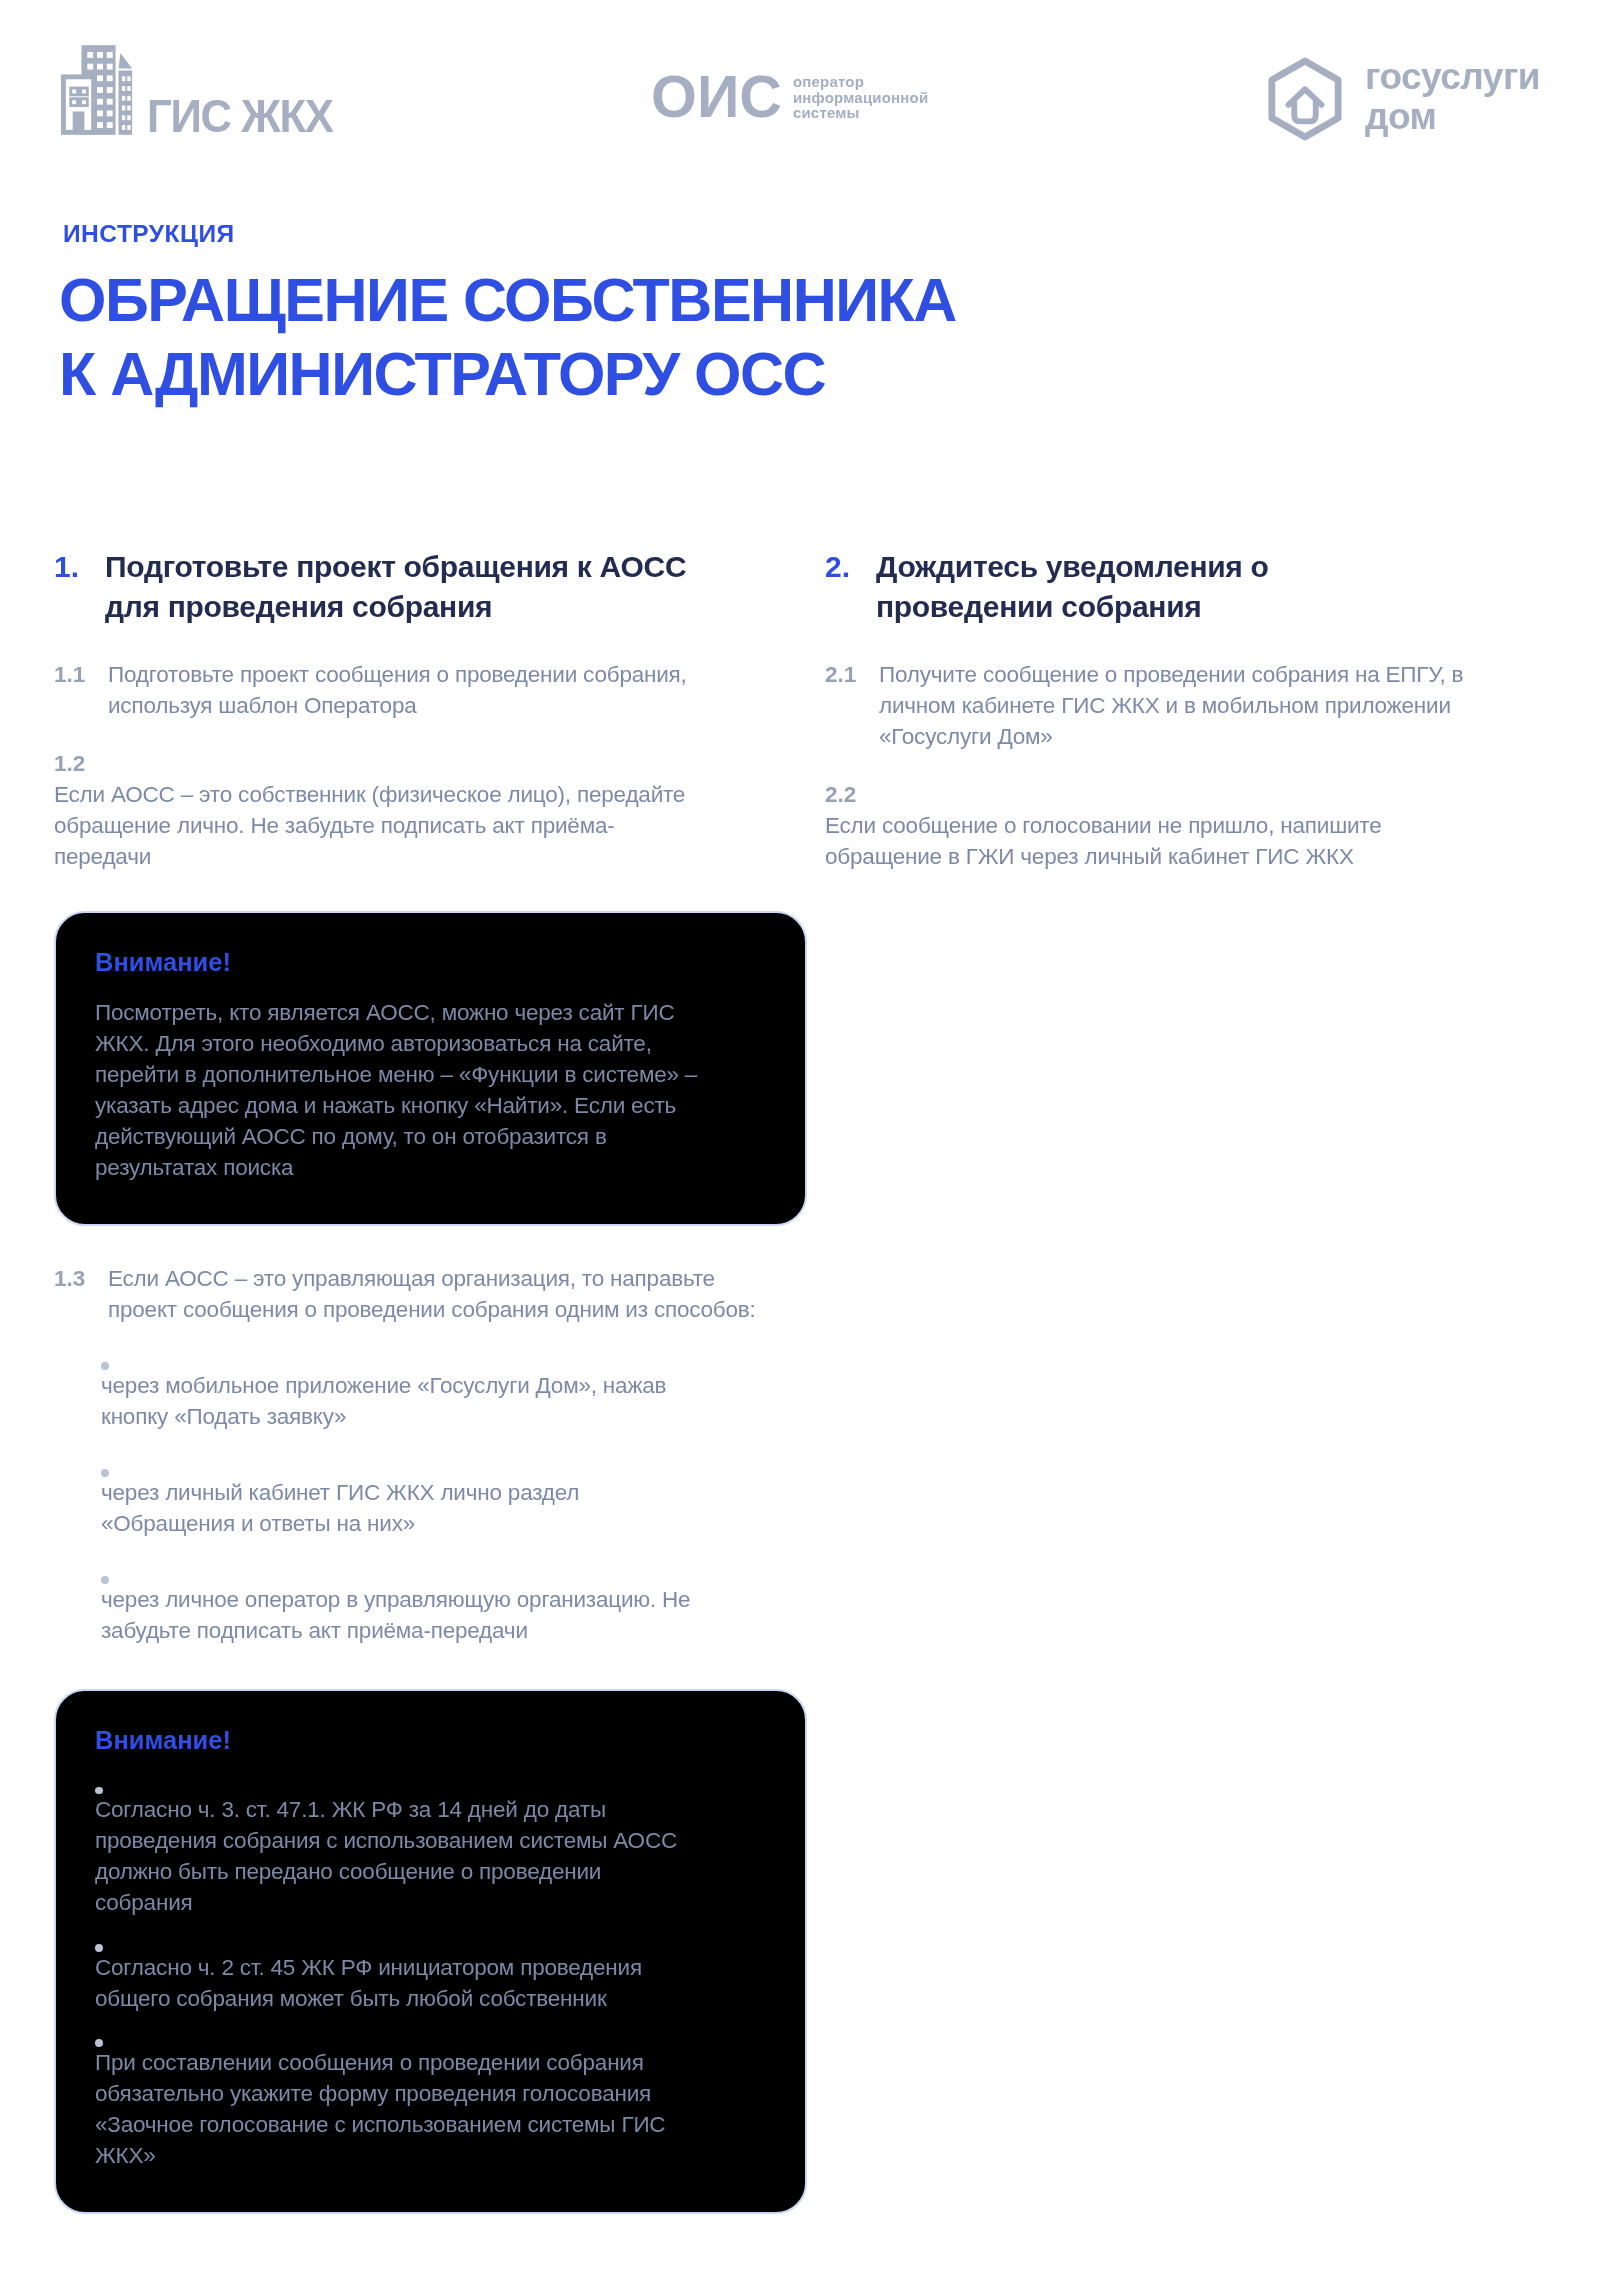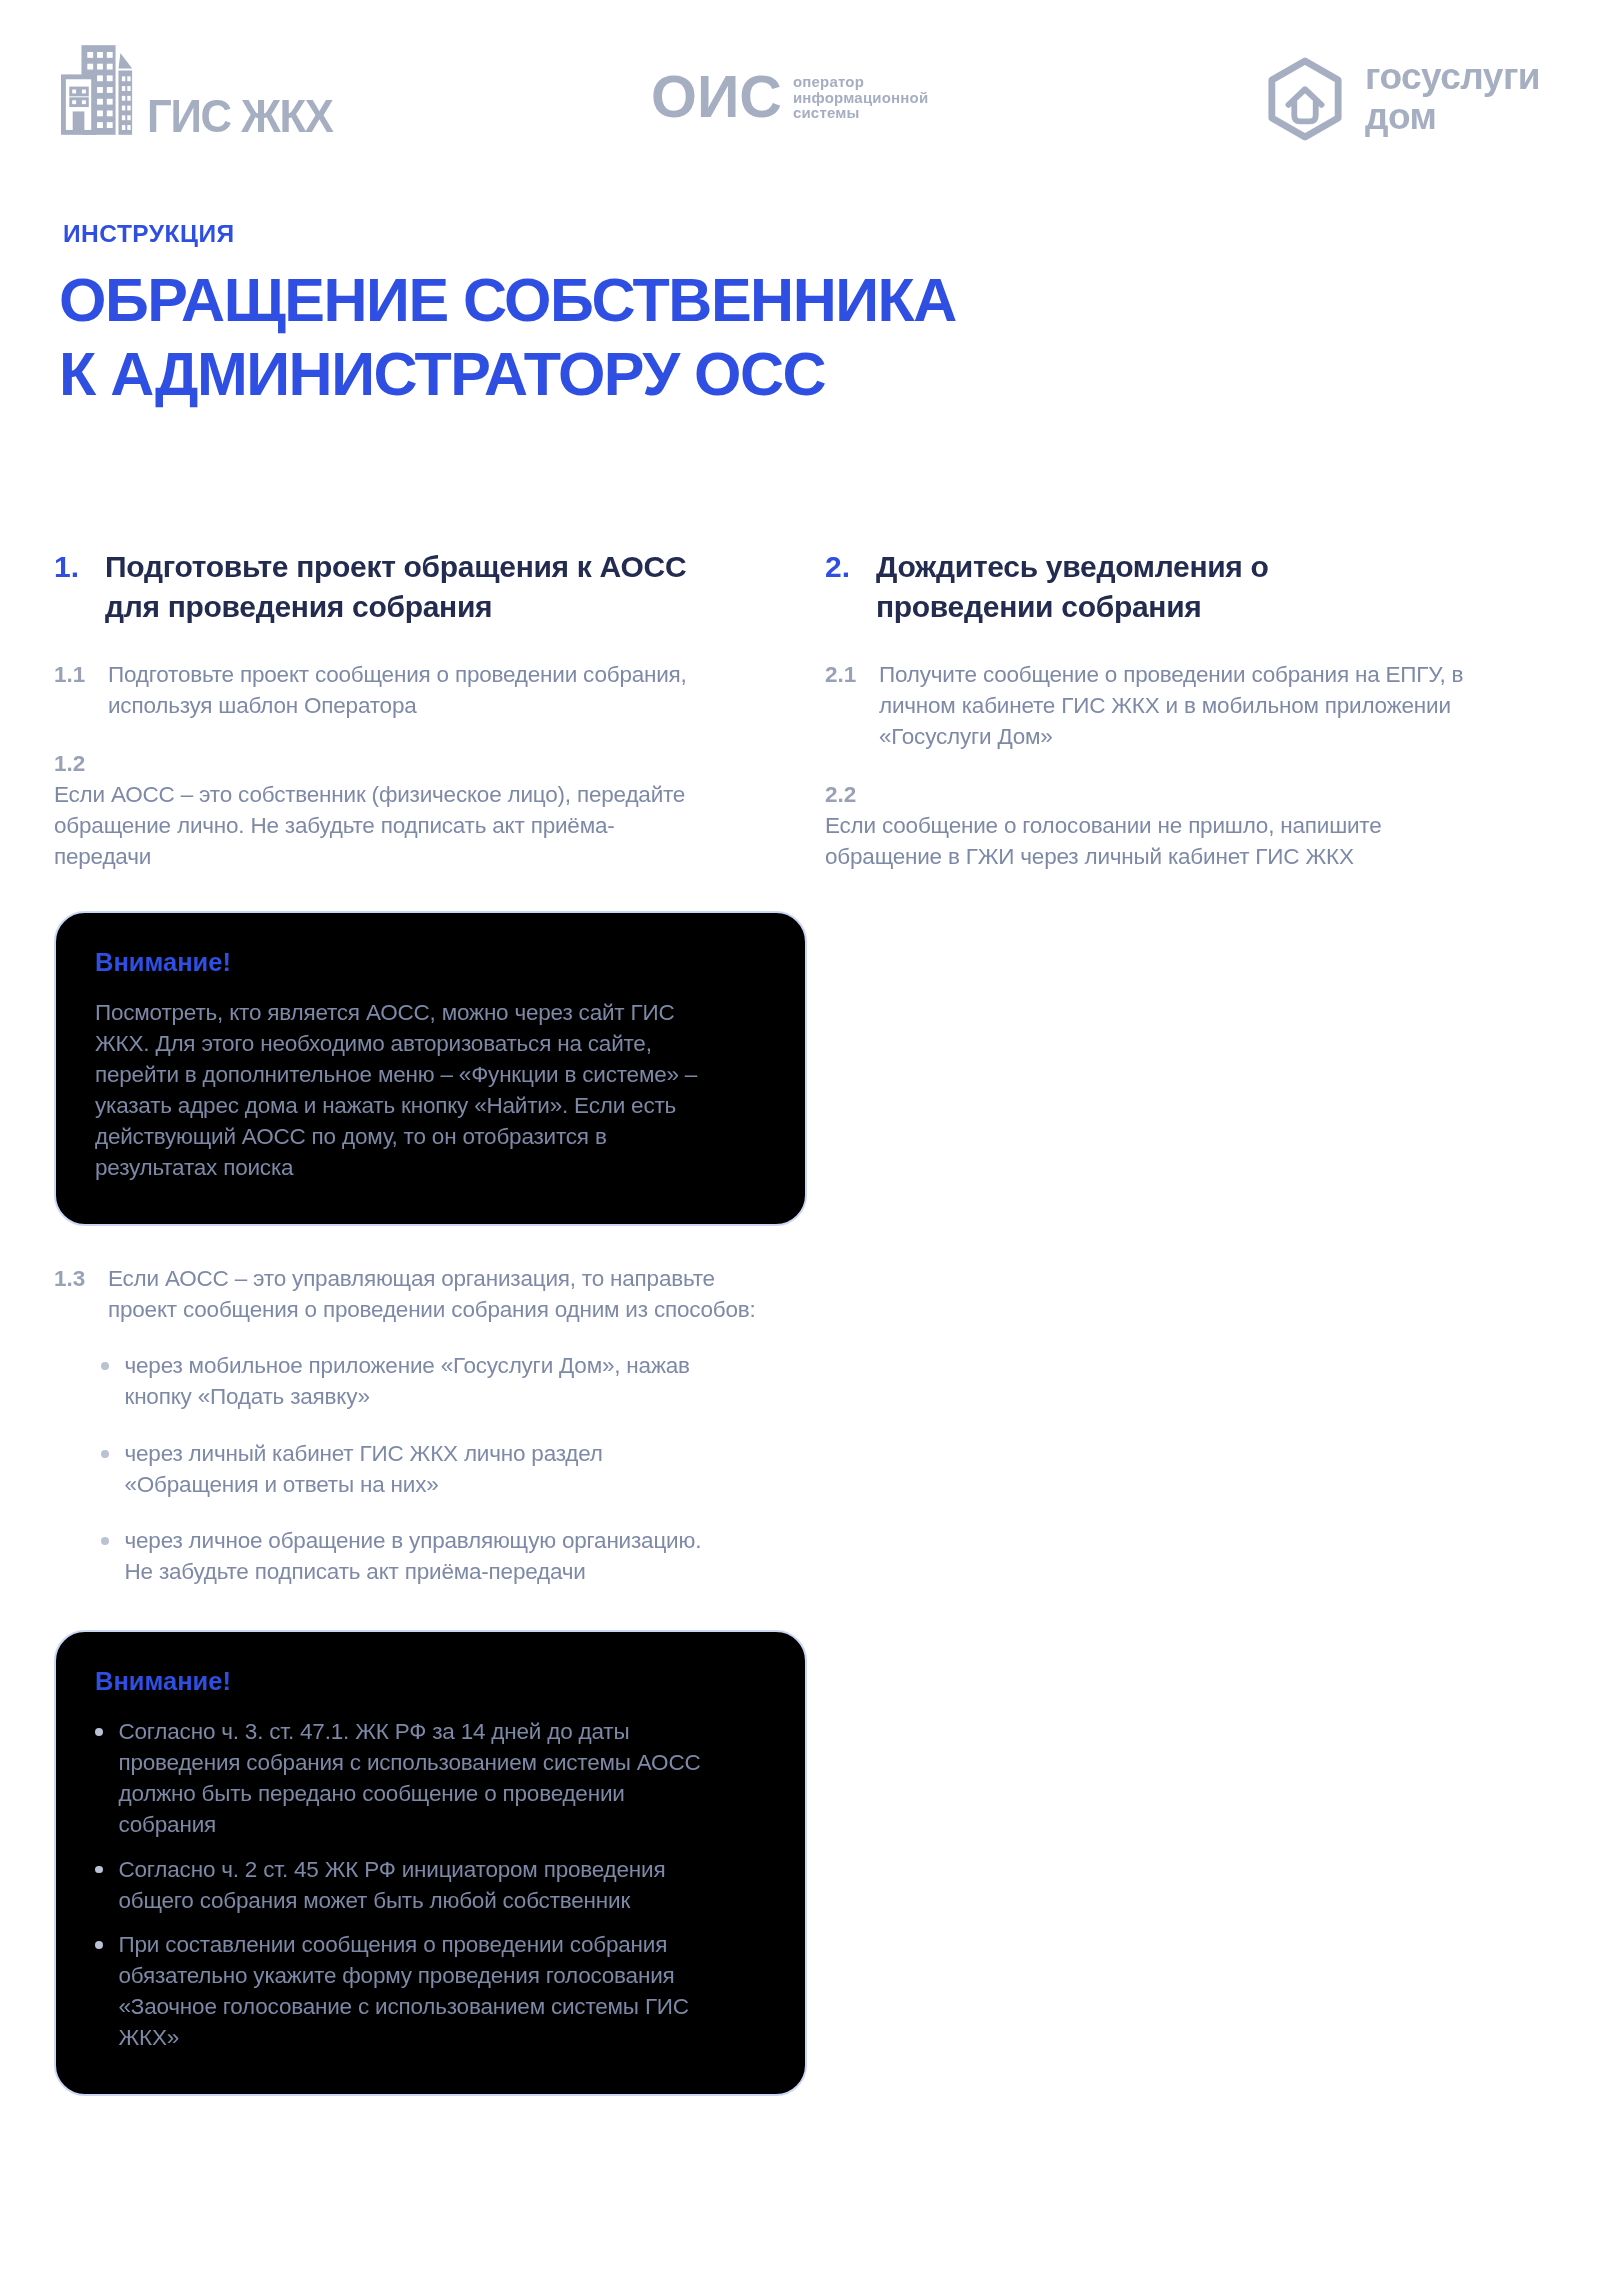--- a/index.html
+++ b/index.html
@@ -92,21 +92,21 @@
   }
   .att-text {
     font-size:22.5px; line-height:31px; letter-spacing:-0.2px;
     color:var(--body-text,#7E89A8);
     max-width:606px;
   }
 
   
   .bullets { margin-top:9.8px; margin-left:47px; }
   .attention .bullets { margin-left:0; margin-top:0; }
-  .bullet { display:flex; margin-top:25.5px; }
+  .bullet { display:flex; margin-top:25.5px;flex-direction:column; }
   .attention .bullet { margin-top:13.7px; }
   .attention .bullet:first-child { margin-top:16px; }
   .dot {
     flex:none; width:7.8px; height:7.8px; border-radius:50%;
     background:var(--bullet-dot,#BAC2D6);
     margin:11.8px 15.7px 0 0;
   }
   .bullet p {
     font-size:22.5px; line-height:31px; letter-spacing:-0.2px;
     color:var(--body-text,#7E89A8);
@@ -237,21 +237,21 @@
       <div class="bullet">
         <span class="dot"></span>
         <p>через мобильное приложение «Госуслуги Дом», нажав кнопку «Подать заявку»</p>
       </div>
       <div class="bullet">
         <span class="dot"></span>
         <p>через личный кабинет ГИС ЖКХ лично раздел «Обращения и ответы на них»</p>
       </div>
       <div class="bullet">
         <span class="dot"></span>
-        <p>через личное обращение в управляющую организацию. Не забудьте подписать акт приёма-передачи</p>
+        <p>через личное оператор в управляющую организацию. Не забудьте подписать акт приёма-передачи</p>
       </div>
     </div>
 
     <div class="attention attention-2">
       <div class="att-title">Внимание!</div>
       <div class="bullets">
         <div class="bullet">
           <span class="dot"></span>
           <p>Согласно ч. 3. ст. 47.1. ЖК РФ за 14 дней до даты проведения собрания с использованием системы АОСС должно быть передано сообщение о проведении собрания</p>
         </div>

